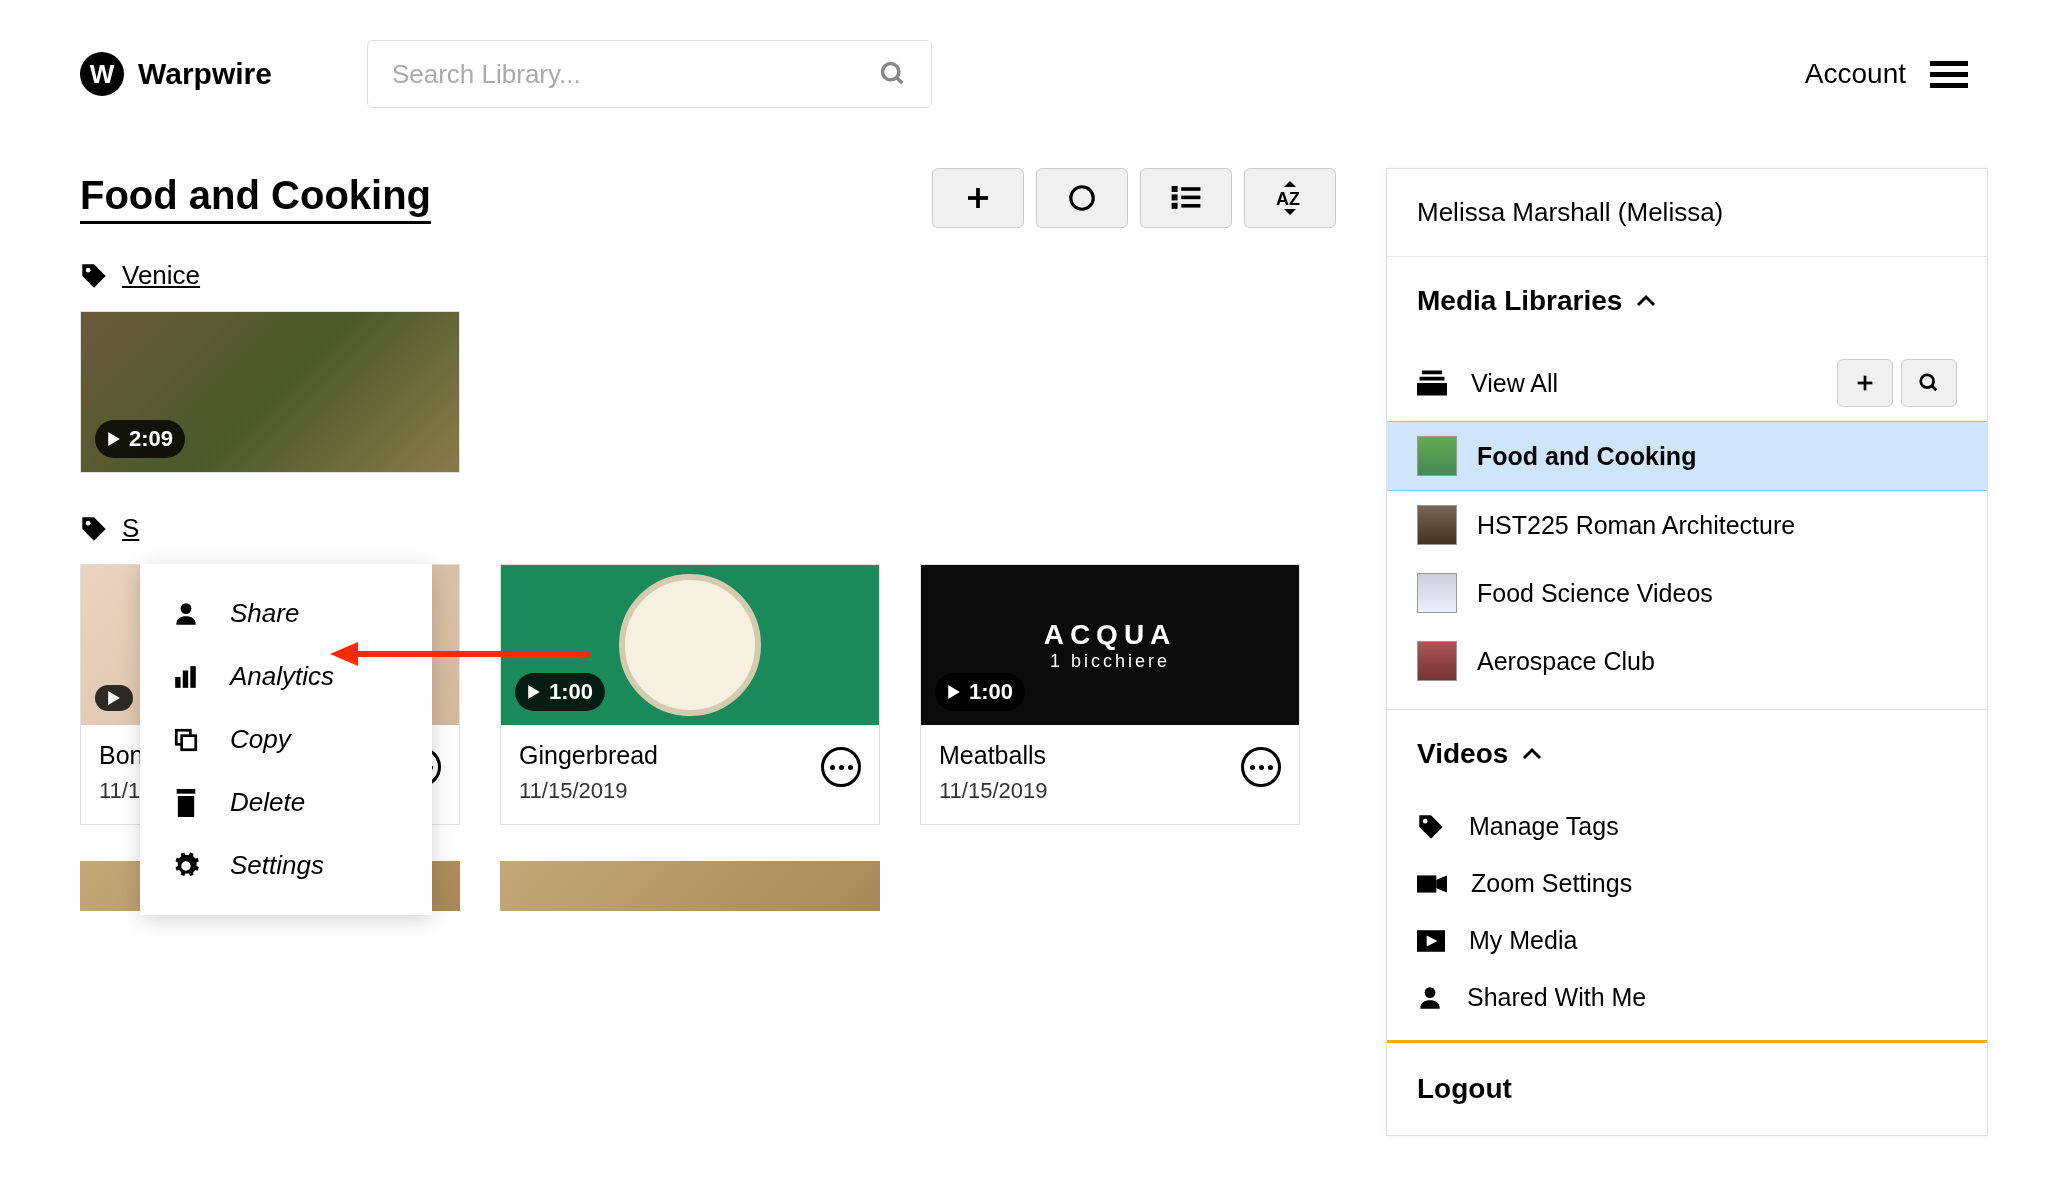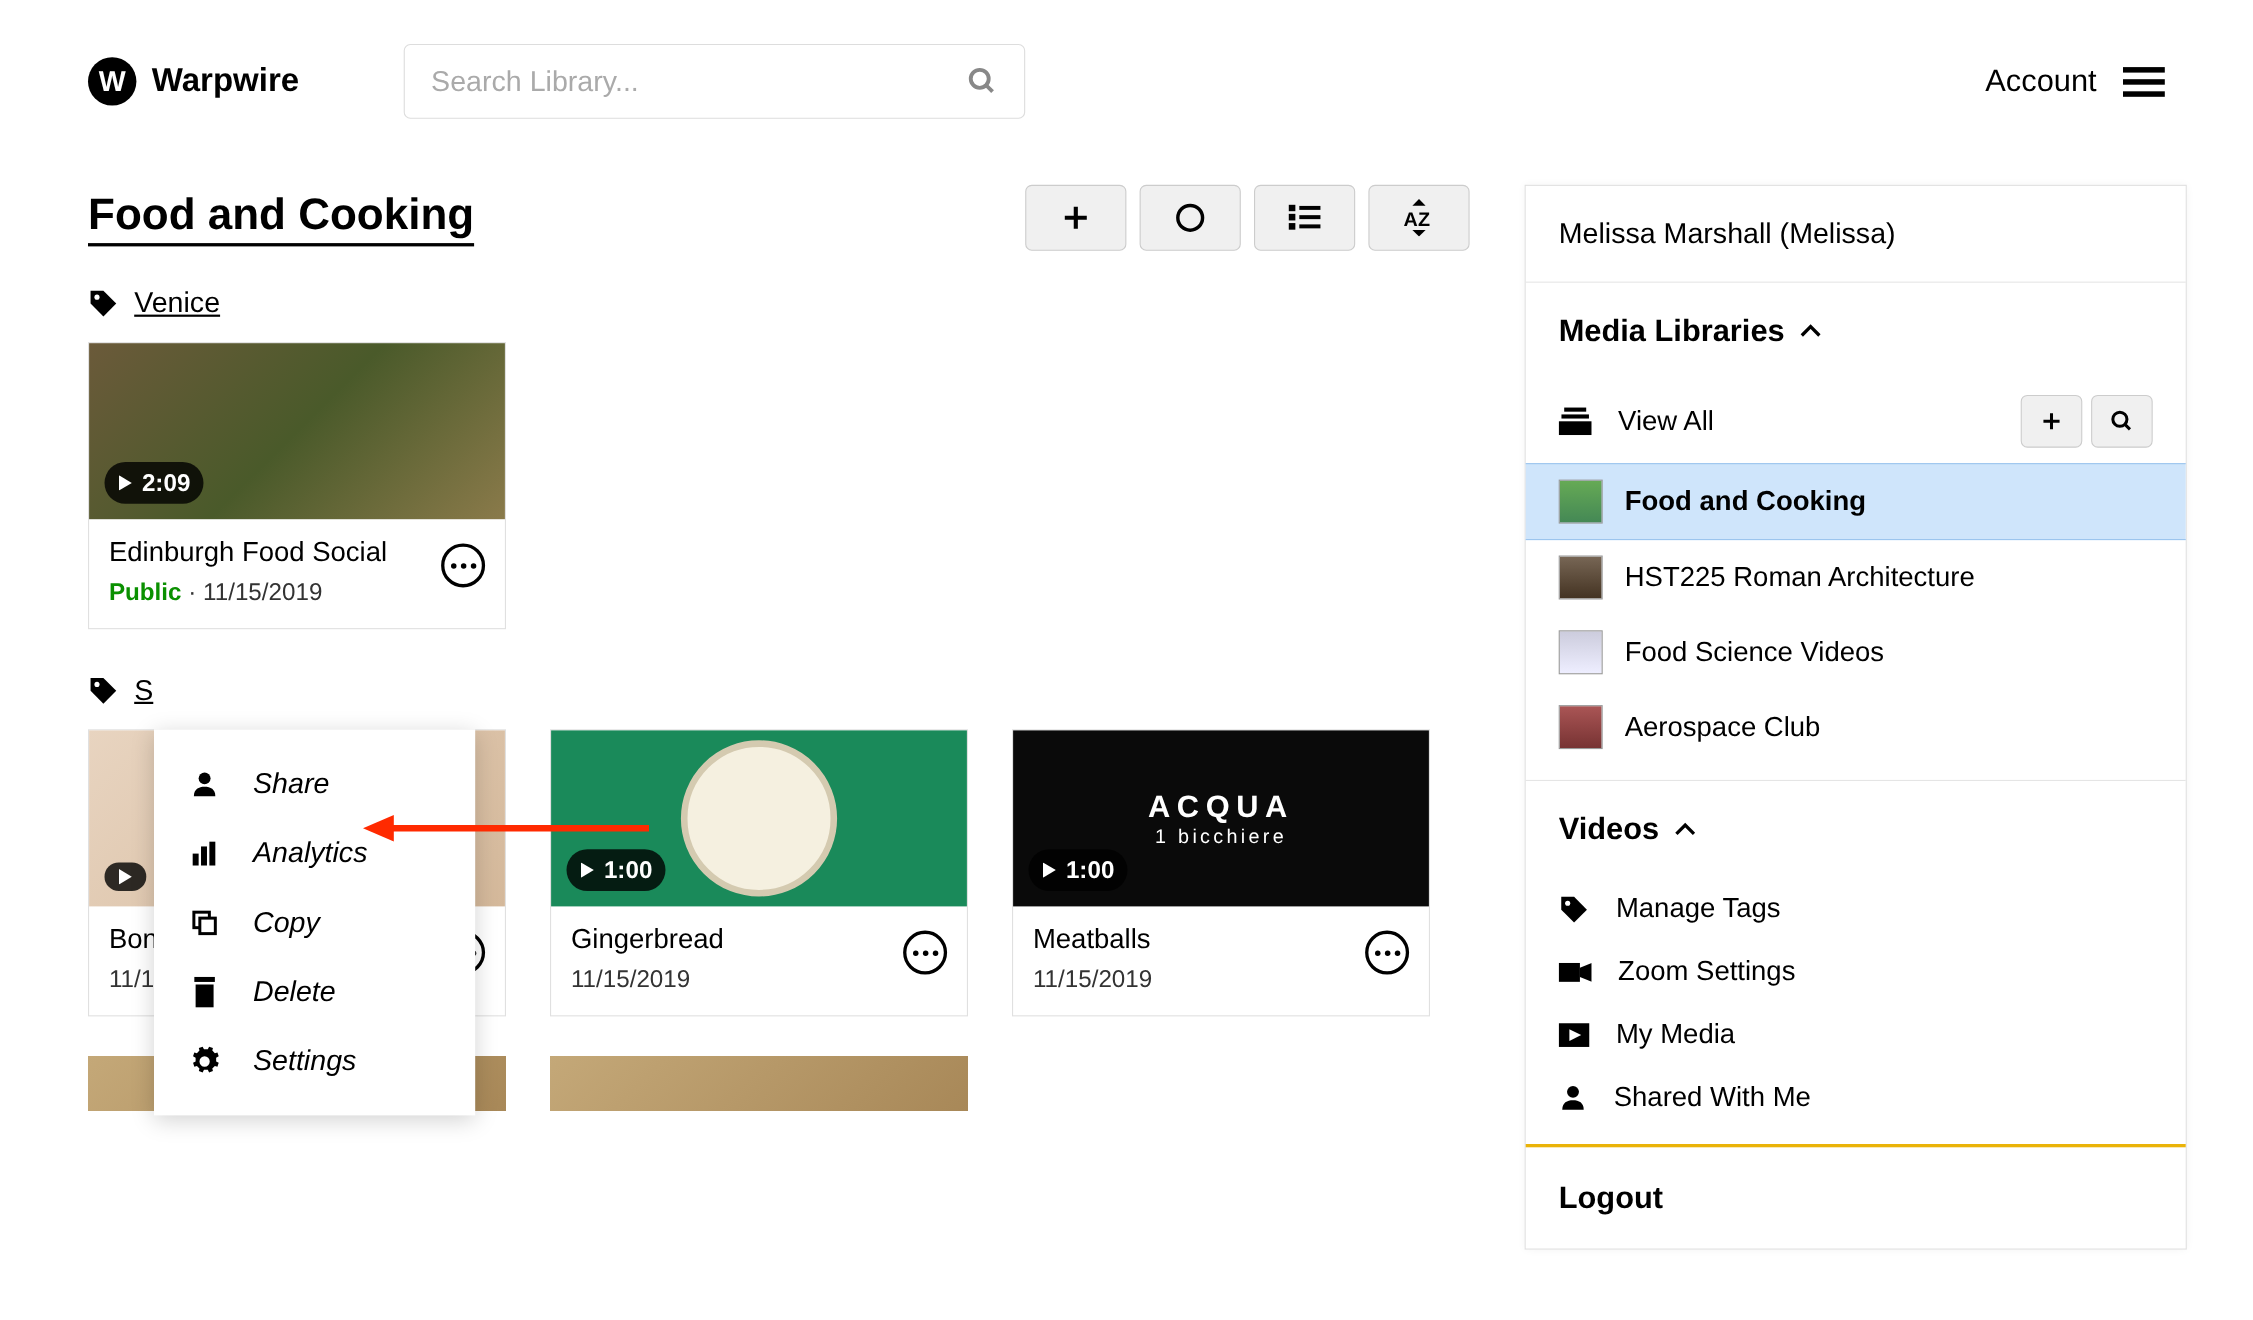--- a/index.html
+++ b/index.html
@@ -152,31 +152,20 @@
     <div class="cards">
       <div class="card">
         <div class="card-thumb t-veg">
           <div class="duration-badge">
             <svg width="14" height="14" viewBox="0 0 10 12" fill="#fff">
                 <polygon points="0,0 10,6 0,12"></polygon>
               </svg>
             <span>2:09</span>
           </div>
         </div>
-        <div class="card-body">
-          <div class="card-text">
-            <div class="card-title">Edinburgh Food Social</div>
-            <div class="card-meta"><span class="public">Public</span> · <span>11/15/2019</span></div>
-          </div>
-          <div class="more-btn">
-              <i></i>
-              <i></i>
-              <i></i>
-            </div>
-        </div>
       </div>
     </div>
 
     <div class="section2">
       <div class="tag-row">
         <svg width="28" height="28" viewBox="0 0 24 24" fill="#000">
             <path d="M2 2 L12 2 L22 12 L12 22 L2 12 Z"></path>
             <circle cx="7" cy="7" r="2" fill="#fff"></circle>
           </svg>
         <span class="tag-text" style="text-decoration:underline;">S</span>

